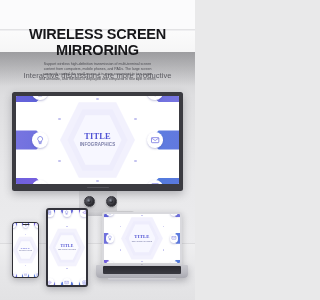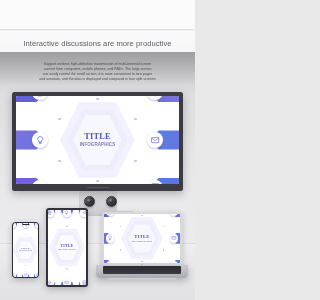--- a/index.html
+++ b/index.html
@@ -132,20 +132,21 @@
     <div class="ceil-line ceil-h" style="top:29px"></div>
     <div class="ceil-line ceil-h" style="top:30px;background:#efeff1"></div>
   </div>
 
   <div class="wall"></div>
   <div class="wall-dark"></div>
   <div class="desk"></div>
   <div class="desk-edge"></div>
 
   <div class="hdr">
+    <h1>WIRELESS SCREEN MIRRORING</h1>
     <h2>Interactive discussions are more productive</h2>
   </div>
 
   <div class="para">
     <p>Support wireless high-definition transmission of multi-terminal screen</p>
     <p>content from computers, mobile phones, and PADs. The large screen</p>
     <p>can easily control the small screen, it is more convenient to turn pages</p>
     <p>and annotate, and the data is displayed and compared in four split screens</p>
   </div>
 

